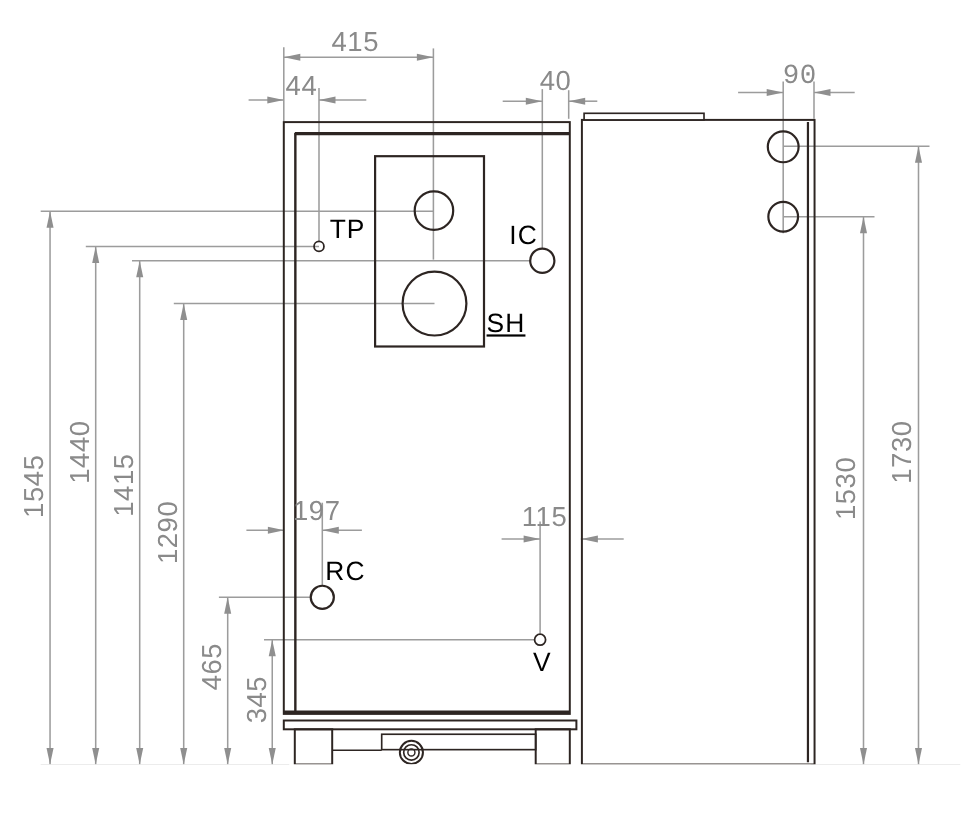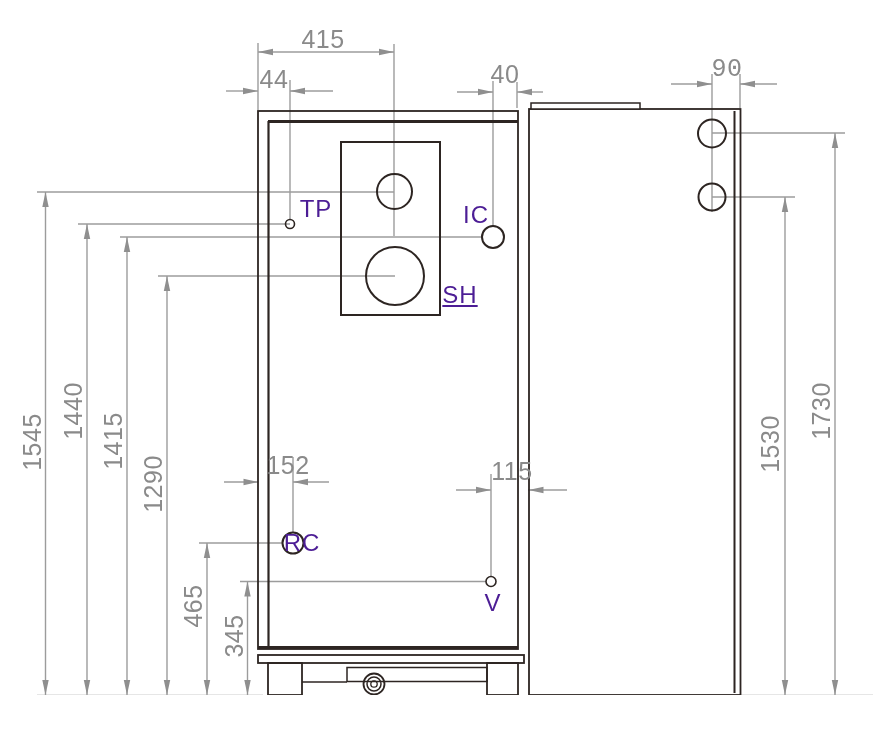--- a/index.html
+++ b/index.html
@@ -8,21 +8,21 @@
     font-family:"Liberation Sans", sans-serif;
   }
   #stage svg{position:absolute;left:0;top:0;}
   .dim-text{
     position:absolute;color:#8a8a8a;font-size:25px;font-weight:400;
     white-space:nowrap;transform:translate(-50%,-50%);line-height:1;
     letter-spacing:0.5px;
   }
   .dim-text.vert{transform:translate(-50%,-50%) rotate(-90deg);}
   .port-text{
-    position:absolute;color:#4c1d95;font-size:24px;font-weight:400;
+    position:absolute;color:#000000;font-size:24px;font-weight:400;
     white-space:nowrap;transform:translate(-50%,-50%);line-height:1;
     letter-spacing:1px;
   }
 </style>
 </head>
 <body>
 
 <div id="stage">
 
   <svg width="875" height="741" viewBox="0 0 875 741">
@@ -149,32 +149,32 @@
       <rect x="538" y="695" width="11" height="3.5" fill="#2d2522" stroke="none"></rect>
       <rect x="716" y="695" width="10" height="3.5" fill="#2d2522" stroke="none"></rect>
     </g>
   </svg>
 
   <div class="dim-text" style="left:323px;top:39px;">415</div>
   <div class="dim-text" style="left:274px;top:79px;">44</div>
   <div class="dim-text" style="left:505px;top:74px;">40</div>
   <div class="dim-text" style="left:727px;top:69px;font-family:Liberation Mono, monospace;">90</div>
 
-  <div class="dim-text" style="left:288px;top:465px;">152</div>
-  <div class="dim-text" style="left:495px;top:471px;margin-left:17px;">115</div>
+  <div class="dim-text" style="left:288px;top:465px;">197</div>
+  <div class="dim-text" style="left:495px;top:471px;">115</div>
 
   <div class="dim-text vert" style="left:32px;top:442px;">1545</div>
   <div class="dim-text vert" style="left:73px;top:411px;">1440</div>
   <div class="dim-text vert" style="left:113px;top:441px;">1415</div>
   <div class="dim-text vert" style="left:153px;top:484px;">1290</div>
   <div class="dim-text vert" style="left:193px;top:606px;">465</div>
   <div class="dim-text vert" style="left:234px;top:636px;">345</div>
 
   <div class="dim-text vert" style="left:770px;top:444px;">1530</div>
   <div class="dim-text vert" style="left:821px;top:411px;">1730</div>
 
   <div class="port-text" style="left:316px;top:209px;">TP</div>
   <div class="port-text" style="left:476px;top:215px;text-align:center;">IC</div>
   <div class="port-text" style="left:460px;top:295px;text-decoration:underline;">SH</div>
-  <div class="port-text" style="left:302px;top:520px;margin-top:23px;">RC</div>
+  <div class="port-text" style="left:314px;top:520px;">RC</div>
   <div class="port-text" style="left:493px;top:603px;">V</div>
 
 </div>
 
 </body></html>

